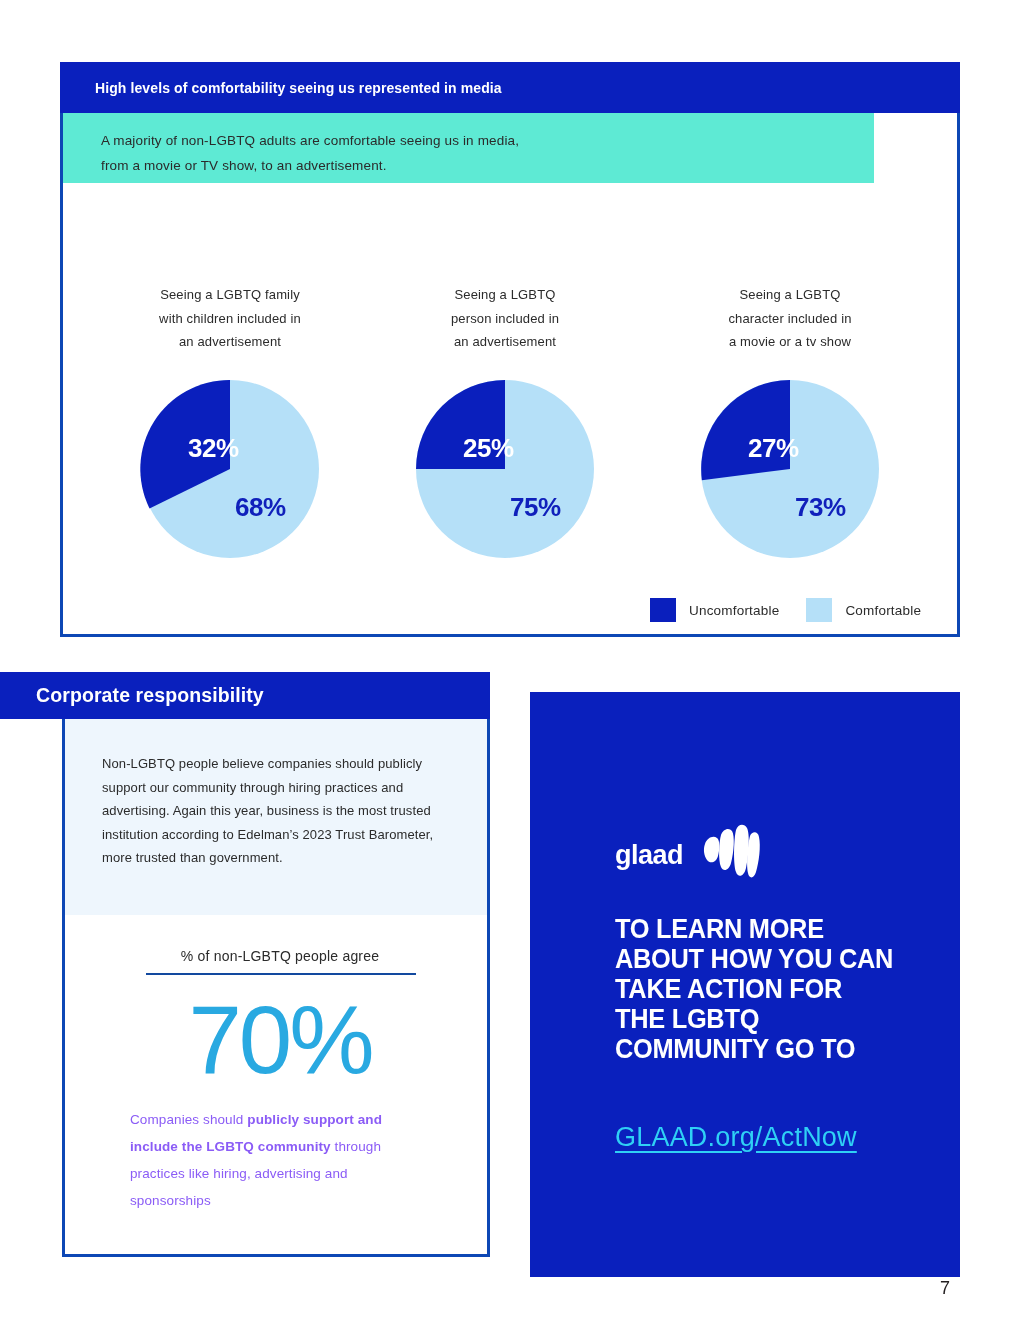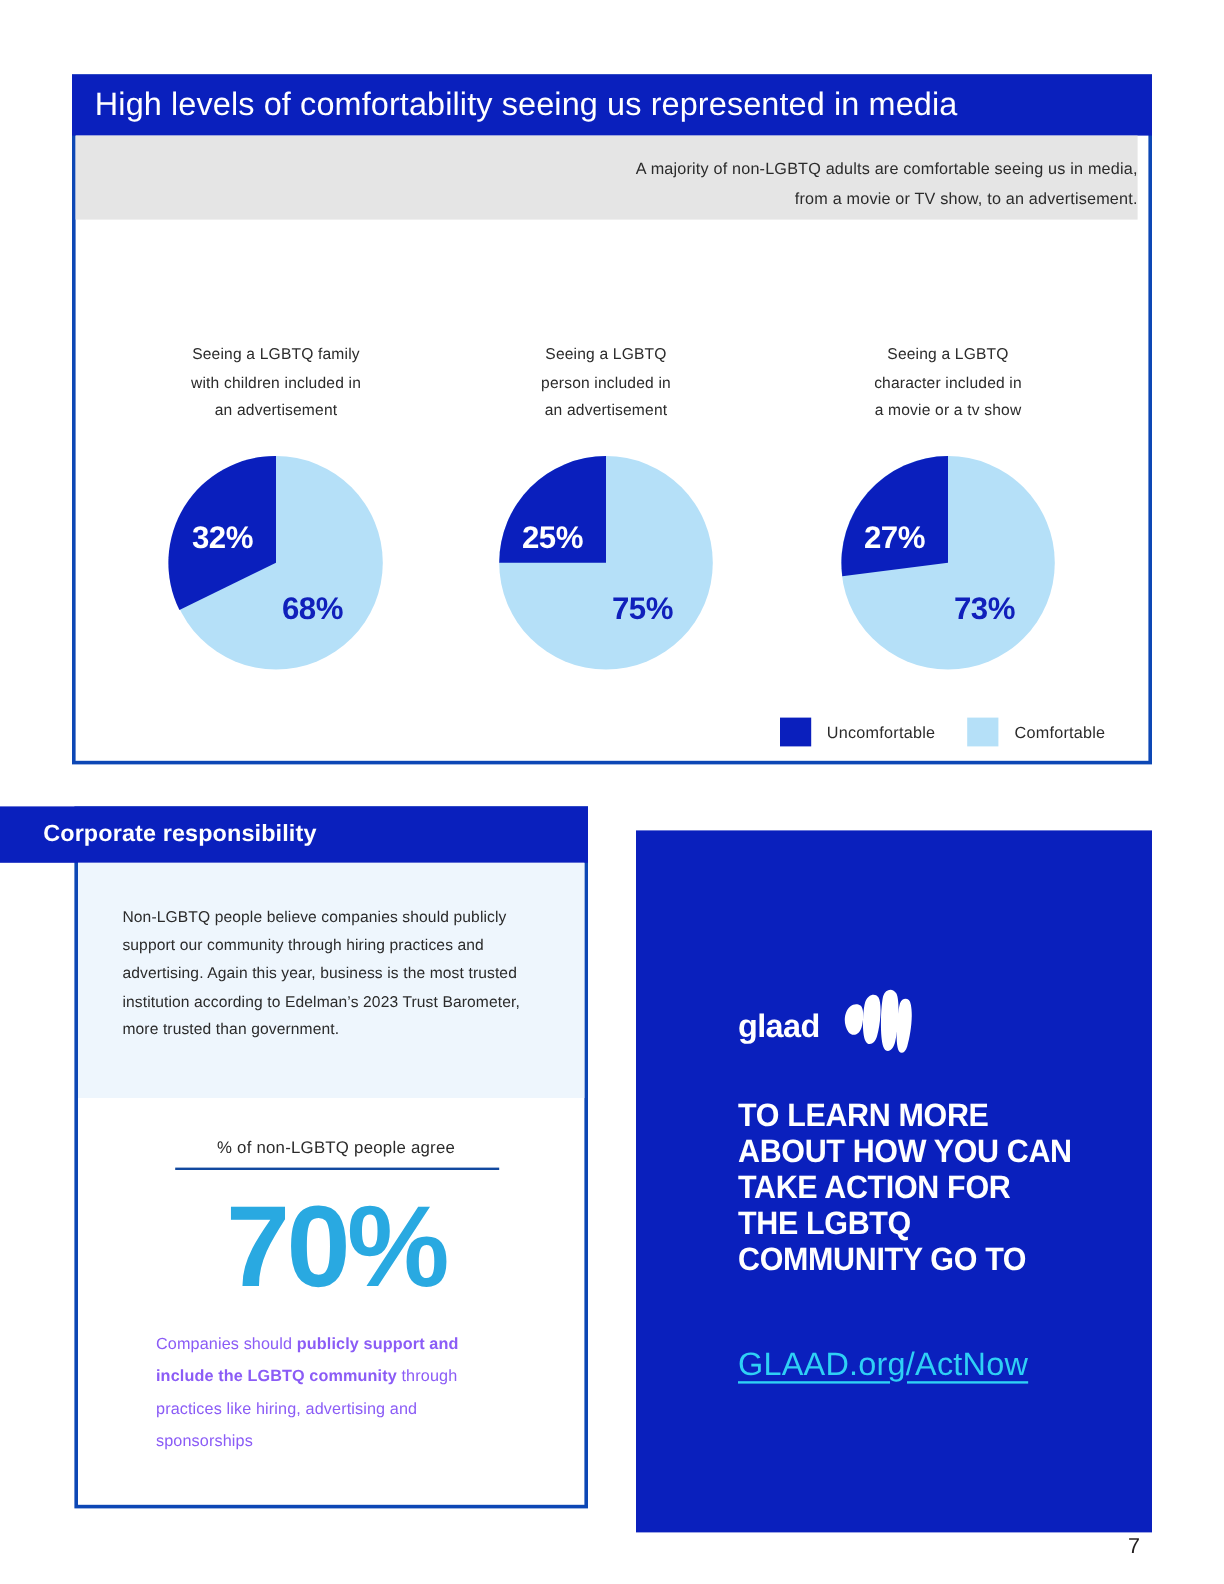--- a/index.html
+++ b/index.html
@@ -35,33 +35,32 @@
     top: 62px;
     width: 900px;
     height: 51px;
     background: #0a20bd;
     box-sizing: border-box;
     display: flex;
     align-items: center;
   }
   #media-header-title {
     color: #ffffff;
-    font-size: 27px;
-    font-weight: normal;
+    font-size: 14px;
+    font-weight: bold;
     letter-spacing: 0.1px;
-    padding-left: 19px;
+    padding-left: 35px;
   }
   #media-intro {
     position: absolute;
     left: 63px;
     top: 113px;
-    width: 885px;
+    width: 811px;
     height: 70px;
-    background: #e5e5e5;
-    text-align: right;
+    background: #5eead4;
   }
   #media-intro p {
     margin: 0;
     padding: 15px 0 0 38px;
     font-size: 13.5px;
     line-height: 25px;
     color: #2b2b2b;
     letter-spacing: 0.15px;
   }
 
@@ -80,21 +79,21 @@
     height: 180px;
     margin: 25px auto 0 auto;
   }
   .pie-wrap svg { display: block; }
   .pie-label {
     position: absolute;
     font-size: 26px;
     font-weight: bold;
     letter-spacing: -0.4px;
   }
-  .pie-label.dark { color: #ffffff; }
+  .pie-label.dark { color: #ffffff; margin-left: 28px; }
   .pie-label.light { color: #1020bb; }
 
   
   #media-legend {
     position: absolute;
     left: 650px;
     top: 598px;
     display: flex;
     align-items: center;
     gap: 5px;
@@ -171,21 +170,21 @@
     height: 2px;
     background: #12499f;
   }
   #stat-big {
     position: absolute;
     left: 130px;
     top: 990px;
     width: 300px;
     text-align: center;
     font-size: 96px;
-    font-weight: bold;
+    font-weight: normal;
     color: #29a9e1;
     letter-spacing: -3px;
     line-height: 100px;
   }
   #stat-caption {
     position: absolute;
     left: 130px;
     top: 1106px;
     width: 300px;
     font-size: 13.5px;

